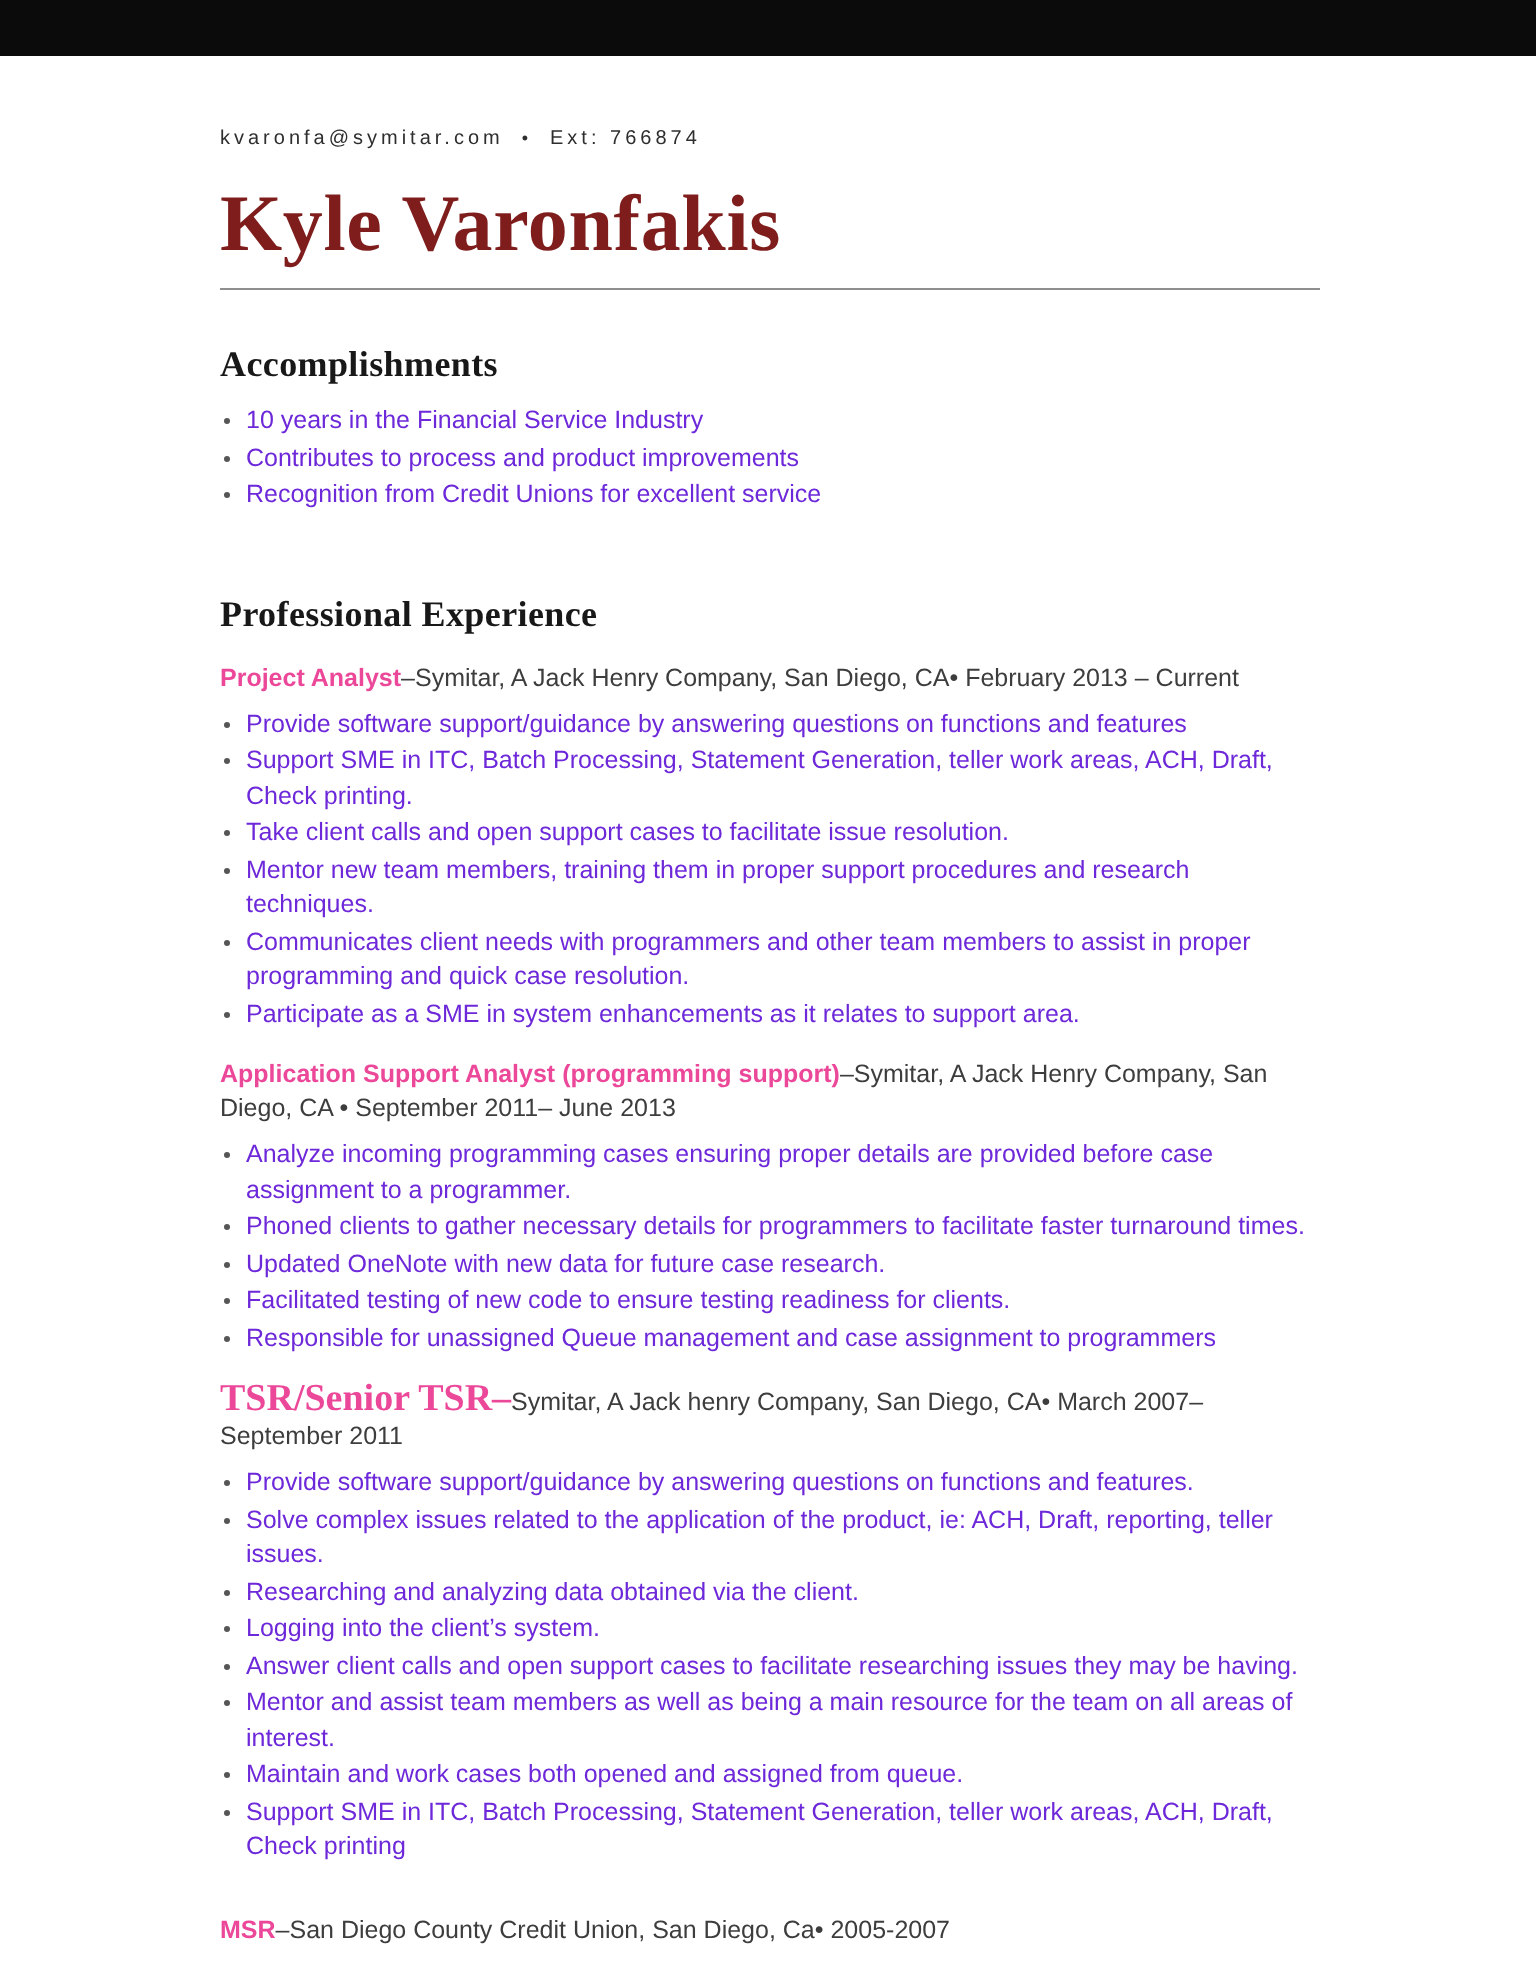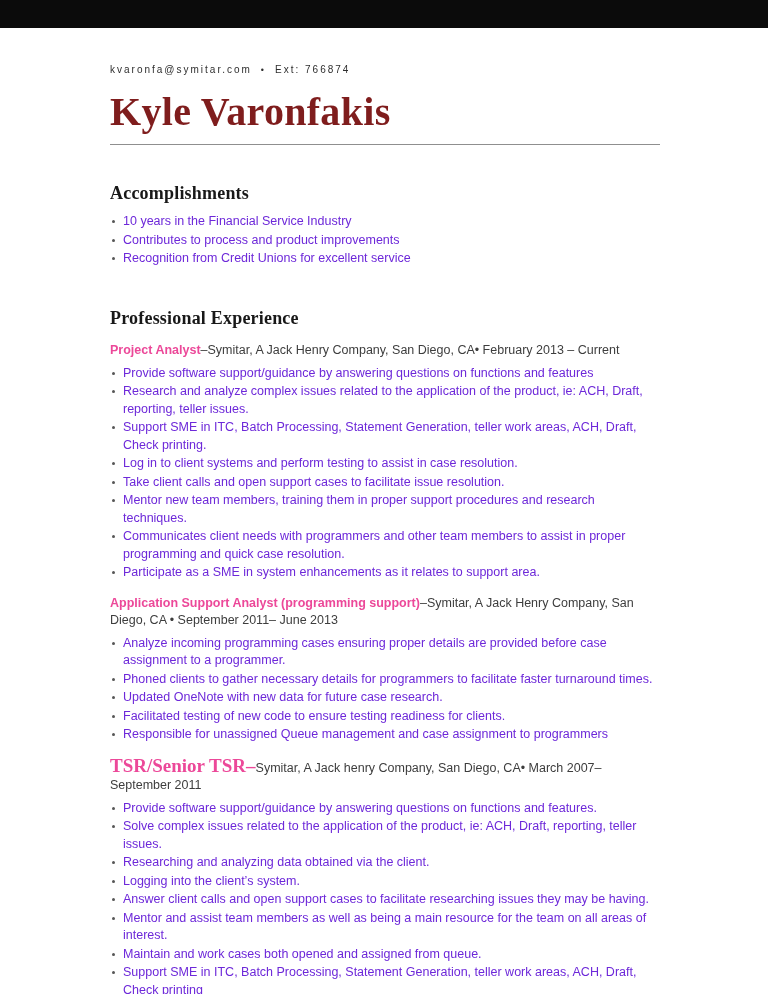--- a/index.html
+++ b/index.html
@@ -36,21 +36,21 @@
     margin-top: 9px;
   }
 
   .section-heading {
     font-family: "Liberation Serif", serif;
     font-size: 18px;
     font-weight: 700;
     color: #181818;
     letter-spacing: 0.2px;
   }
-  .section-accomplishments { margin-top: 38px; }
+  .section-accomplishments { margin-top: 27px; }
   .section-experience { margin-top: 40px; }
 
   ul.bullets { list-style: none; margin-top: 9px; }
   li.bullet {
     position: relative;
     padding-left: 13px;
     font-size: 12.5px;
     line-height: 17.5px;
     margin-bottom: 1px;
     color: #6d28d9;
@@ -103,25 +103,23 @@
     <h2 class="section-heading">Professional Experience</h2>
 
     <div class="job">
       <p class="job-header">
         <span class="job-title">Project Analyst</span><span class="job-meta">–Symitar, A Jack Henry Company, San Diego, CA• February 2013 – Current</span>
       </p>
       <ul class="bullets">
 
           <li class="bullet">Provide software support/guidance by answering questions on functions and features</li>
 
-          <li class="bullet">Research and analyze complex issues related to the application of the product, ie: ACH, Draft, reporting, teller issues.</li>
 
           <li class="bullet">Support SME in ITC, Batch Processing, Statement Generation, teller work areas, ACH, Draft, Check printing.</li>
 
-          <li class="bullet">Log in to client systems and perform testing to assist in case resolution.</li>
 
           <li class="bullet">Take client calls and open support cases to facilitate issue resolution.</li>
 
           <li class="bullet">Mentor new team members, training them in proper support procedures and research techniques.</li>
 
           <li class="bullet">Communicates client needs with programmers and other team members to assist in proper programming and quick case resolution.</li>
 
           <li class="bullet">Participate as a SME in system enhancements as it relates to support area.</li>
         </ul>
     </div>

